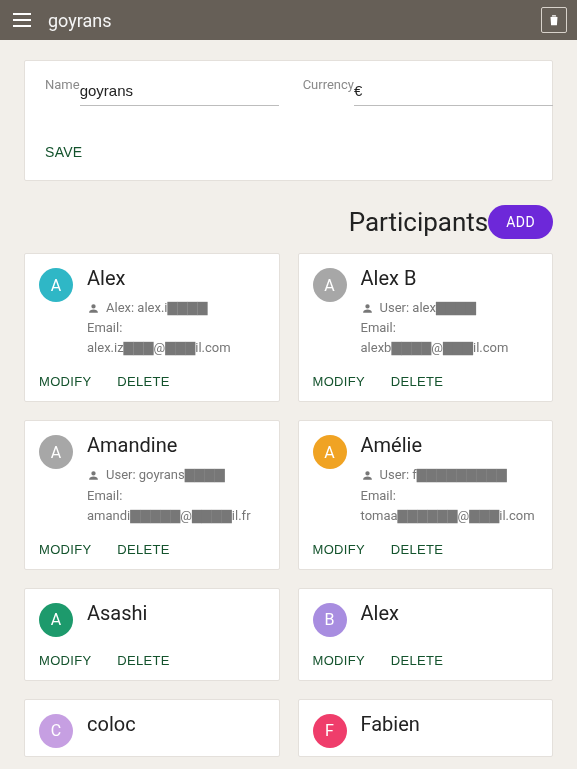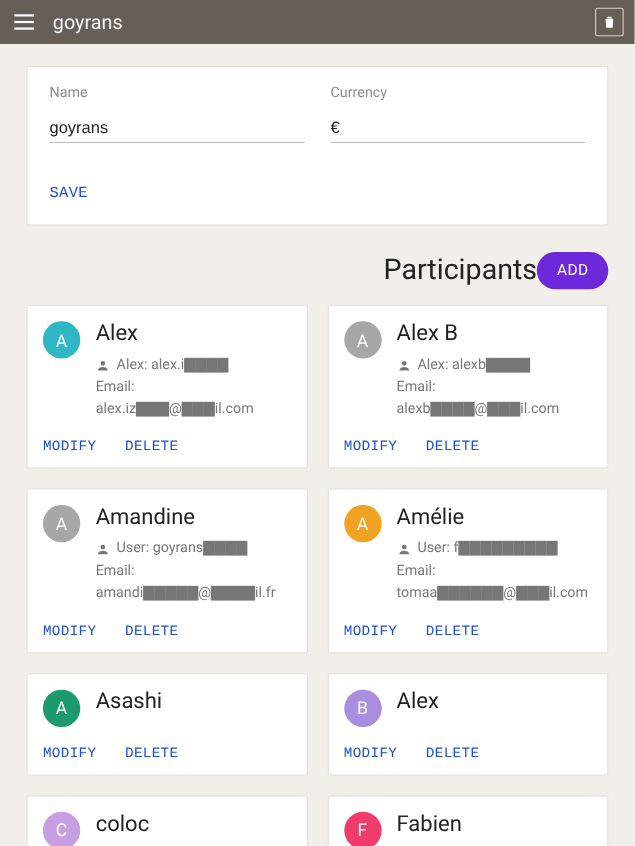--- a/index.html
+++ b/index.html
@@ -41,35 +41,35 @@
   .page { padding: 20px 24px 0 24px; height: calc(769px - 40px); overflow: hidden; }
 
   .card {
     background:#fff;
     border:1px solid #e4e0db;
     border-radius:2px;
     padding: 16px 20px 10px 20px;
     margin-bottom: 24px;
   }
   .form-row { display:flex; gap:24px; }
-  .field { flex:1; display:flex; flex-direction:column; }
+  .field { flex:1; display:flex; flex-direction:row; }
   .field label {
     font-size: 13px; color:#8a8a8a; margin-bottom: 14px;
   }
   .field input {
     border:none; border-bottom:1px solid #bdbdbd;
     font-size:15px; padding: 2px 0 4px 0;
     outline:none; background:transparent;
     color:#222;
   }
   .card-actions { margin-top: 34px; padding-bottom: 6px; }
   .text-btn {
-    background:none; border:none; color:#1d4ed8;
+    background:none; border:none; color:#14532d;
     font-size:14px; letter-spacing:0.3px;
-    cursor:pointer; padding: 4px 0; font-family: Liberation Mono, monospace;
+    cursor:pointer; padding: 4px 0; font-family: Liberation Sans, sans-serif;
   }
 
   .section-head {
     display:flex; align-items:center; justify-content:flex-end;
     margin-bottom: 14px;
   }
   .section-title { font-size: 26px; font-weight:400; }
   .add-btn {
     background:#6d28d9; color:#fff; border:none;
     border-radius: 20px; height: 34px; padding: 0 18px;
@@ -160,21 +160,21 @@
       <div class="pcard">
         <div class="prow">
           <div class="avatar" style="background:#a7a7a7">A</div>
           <div style="flex:1;min-width:0">
             <div class="pname">Alex B</div>
             <div class="pinfo">
               <div class="userline">
                 <svg viewBox="0 0 24 24">
                   <path d="M12 12a4 4 0 100-8 4 4 0 000 8zm0 2c-4 0-8 2-8 5v1h16v-1c0-3-4-5-8-5z"></path>
                 </svg>
-                <span>Alex: alexb▇▇▇▇</span>
+                <span>User: alex▇▇▇▇</span>
               </div>
               <div>Email:<br>alexb▇▇▇▇@▇▇▇il.com</div>
             </div>
           </div>
         </div>
         <div class="pcard-actions">
           <button class="text-btn">MODIFY</button>
           <button class="text-btn">DELETE</button>
         </div>
       </div>

